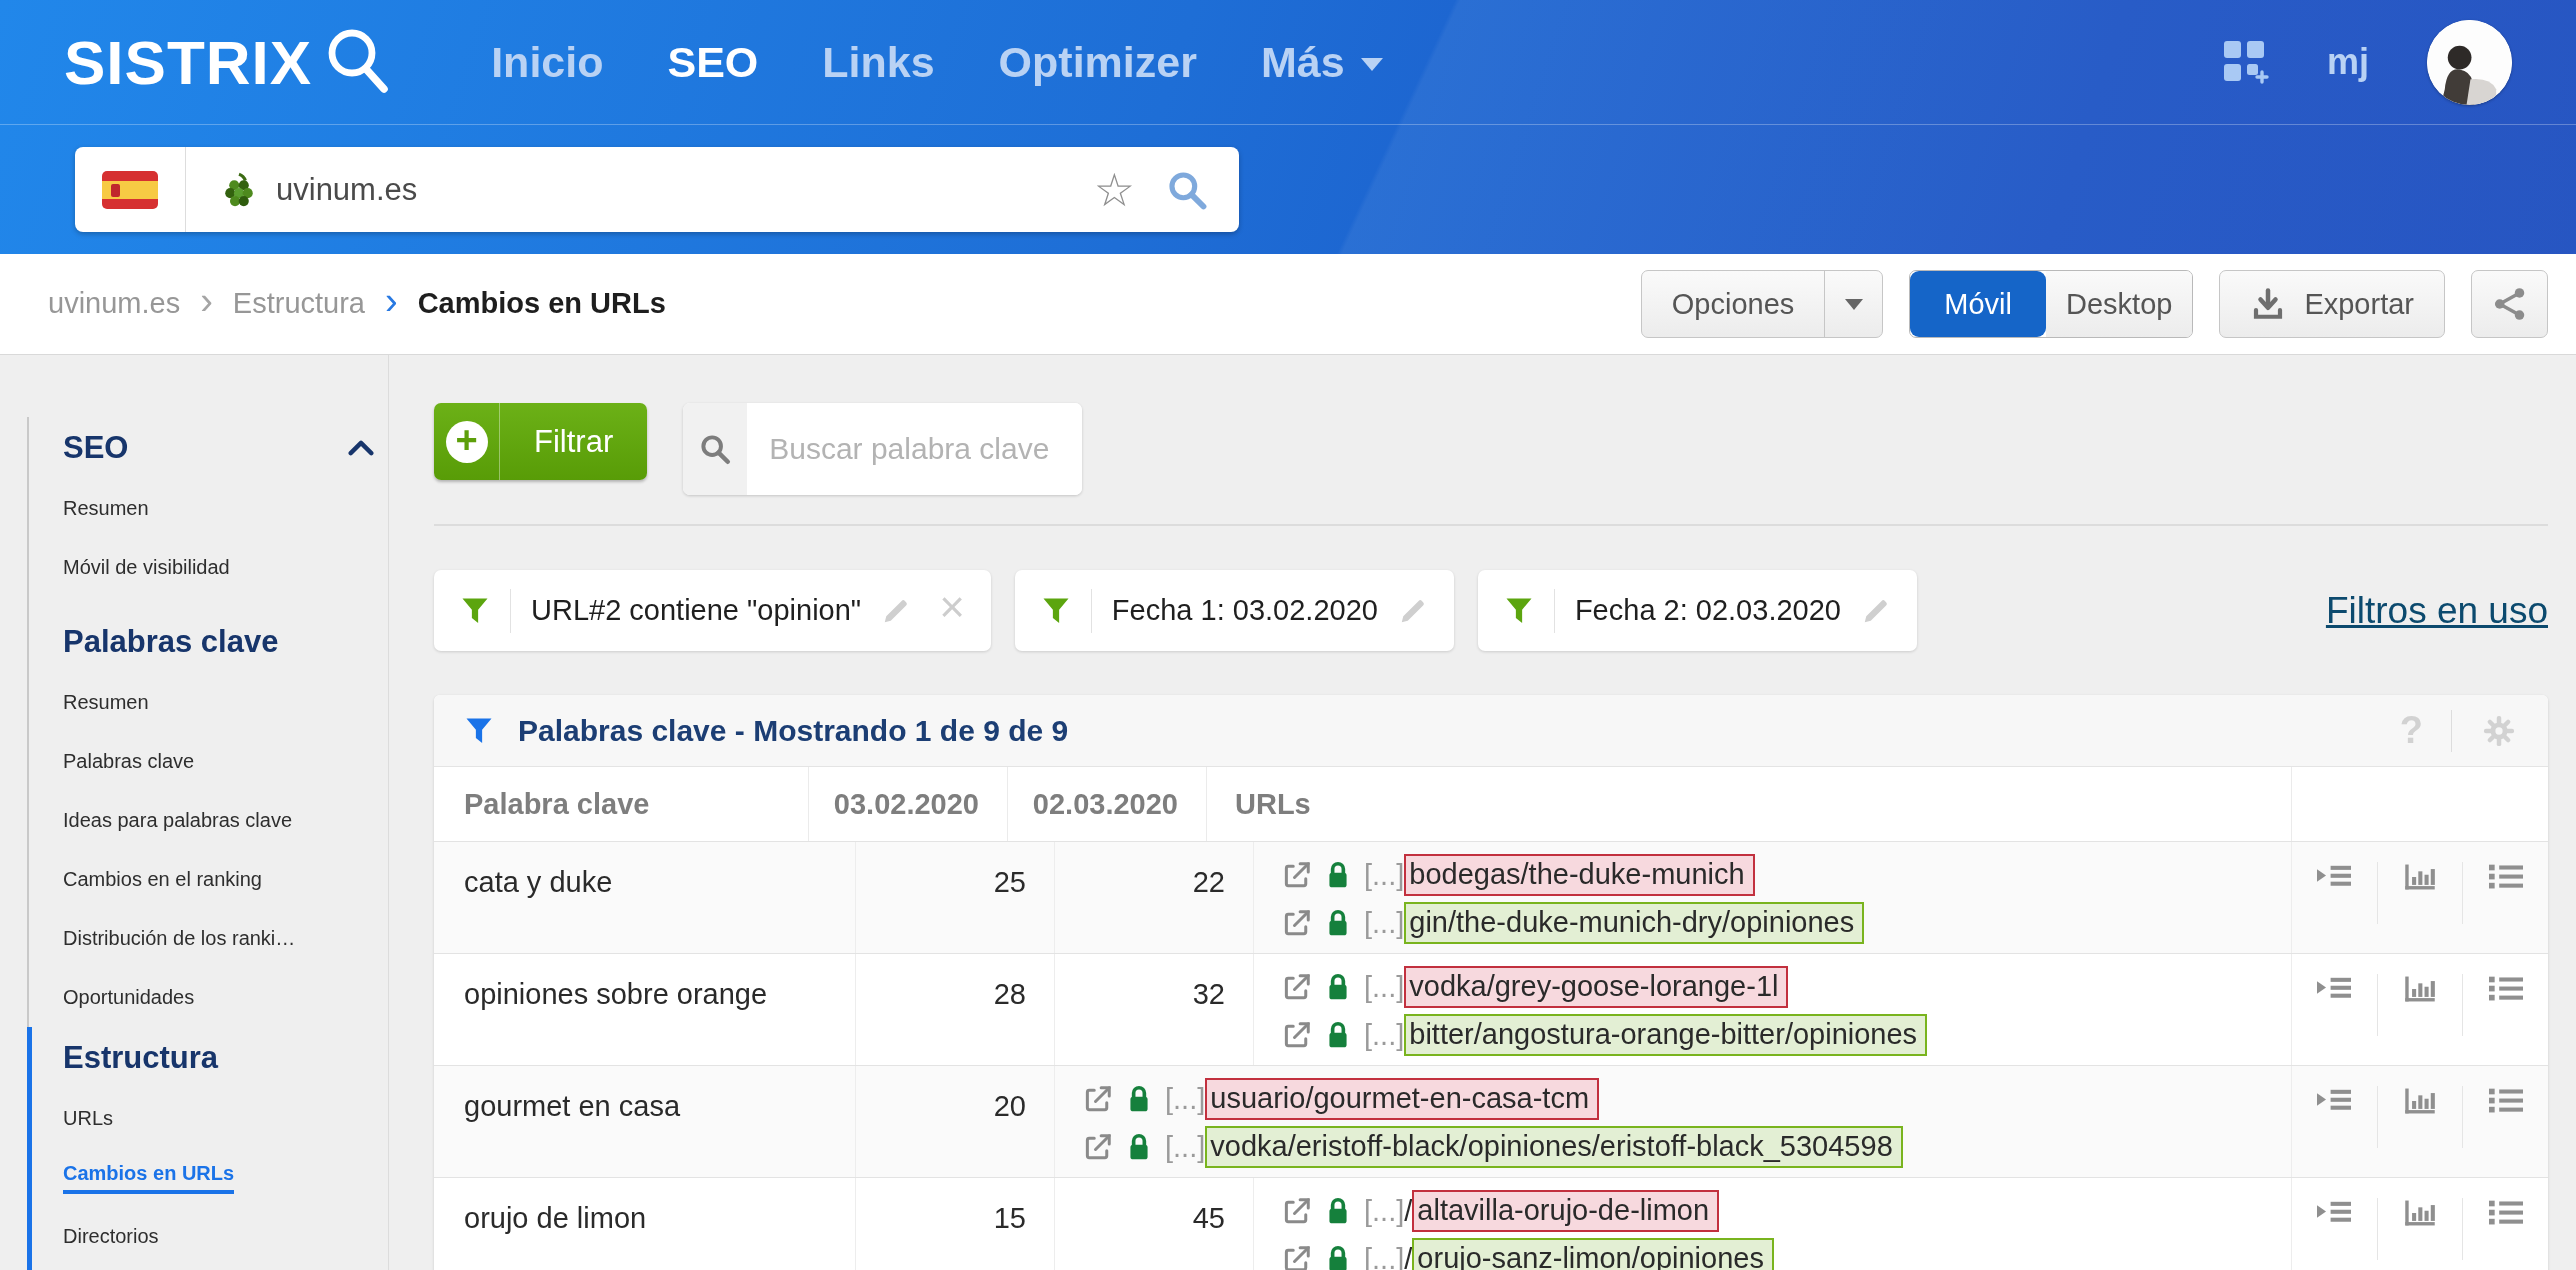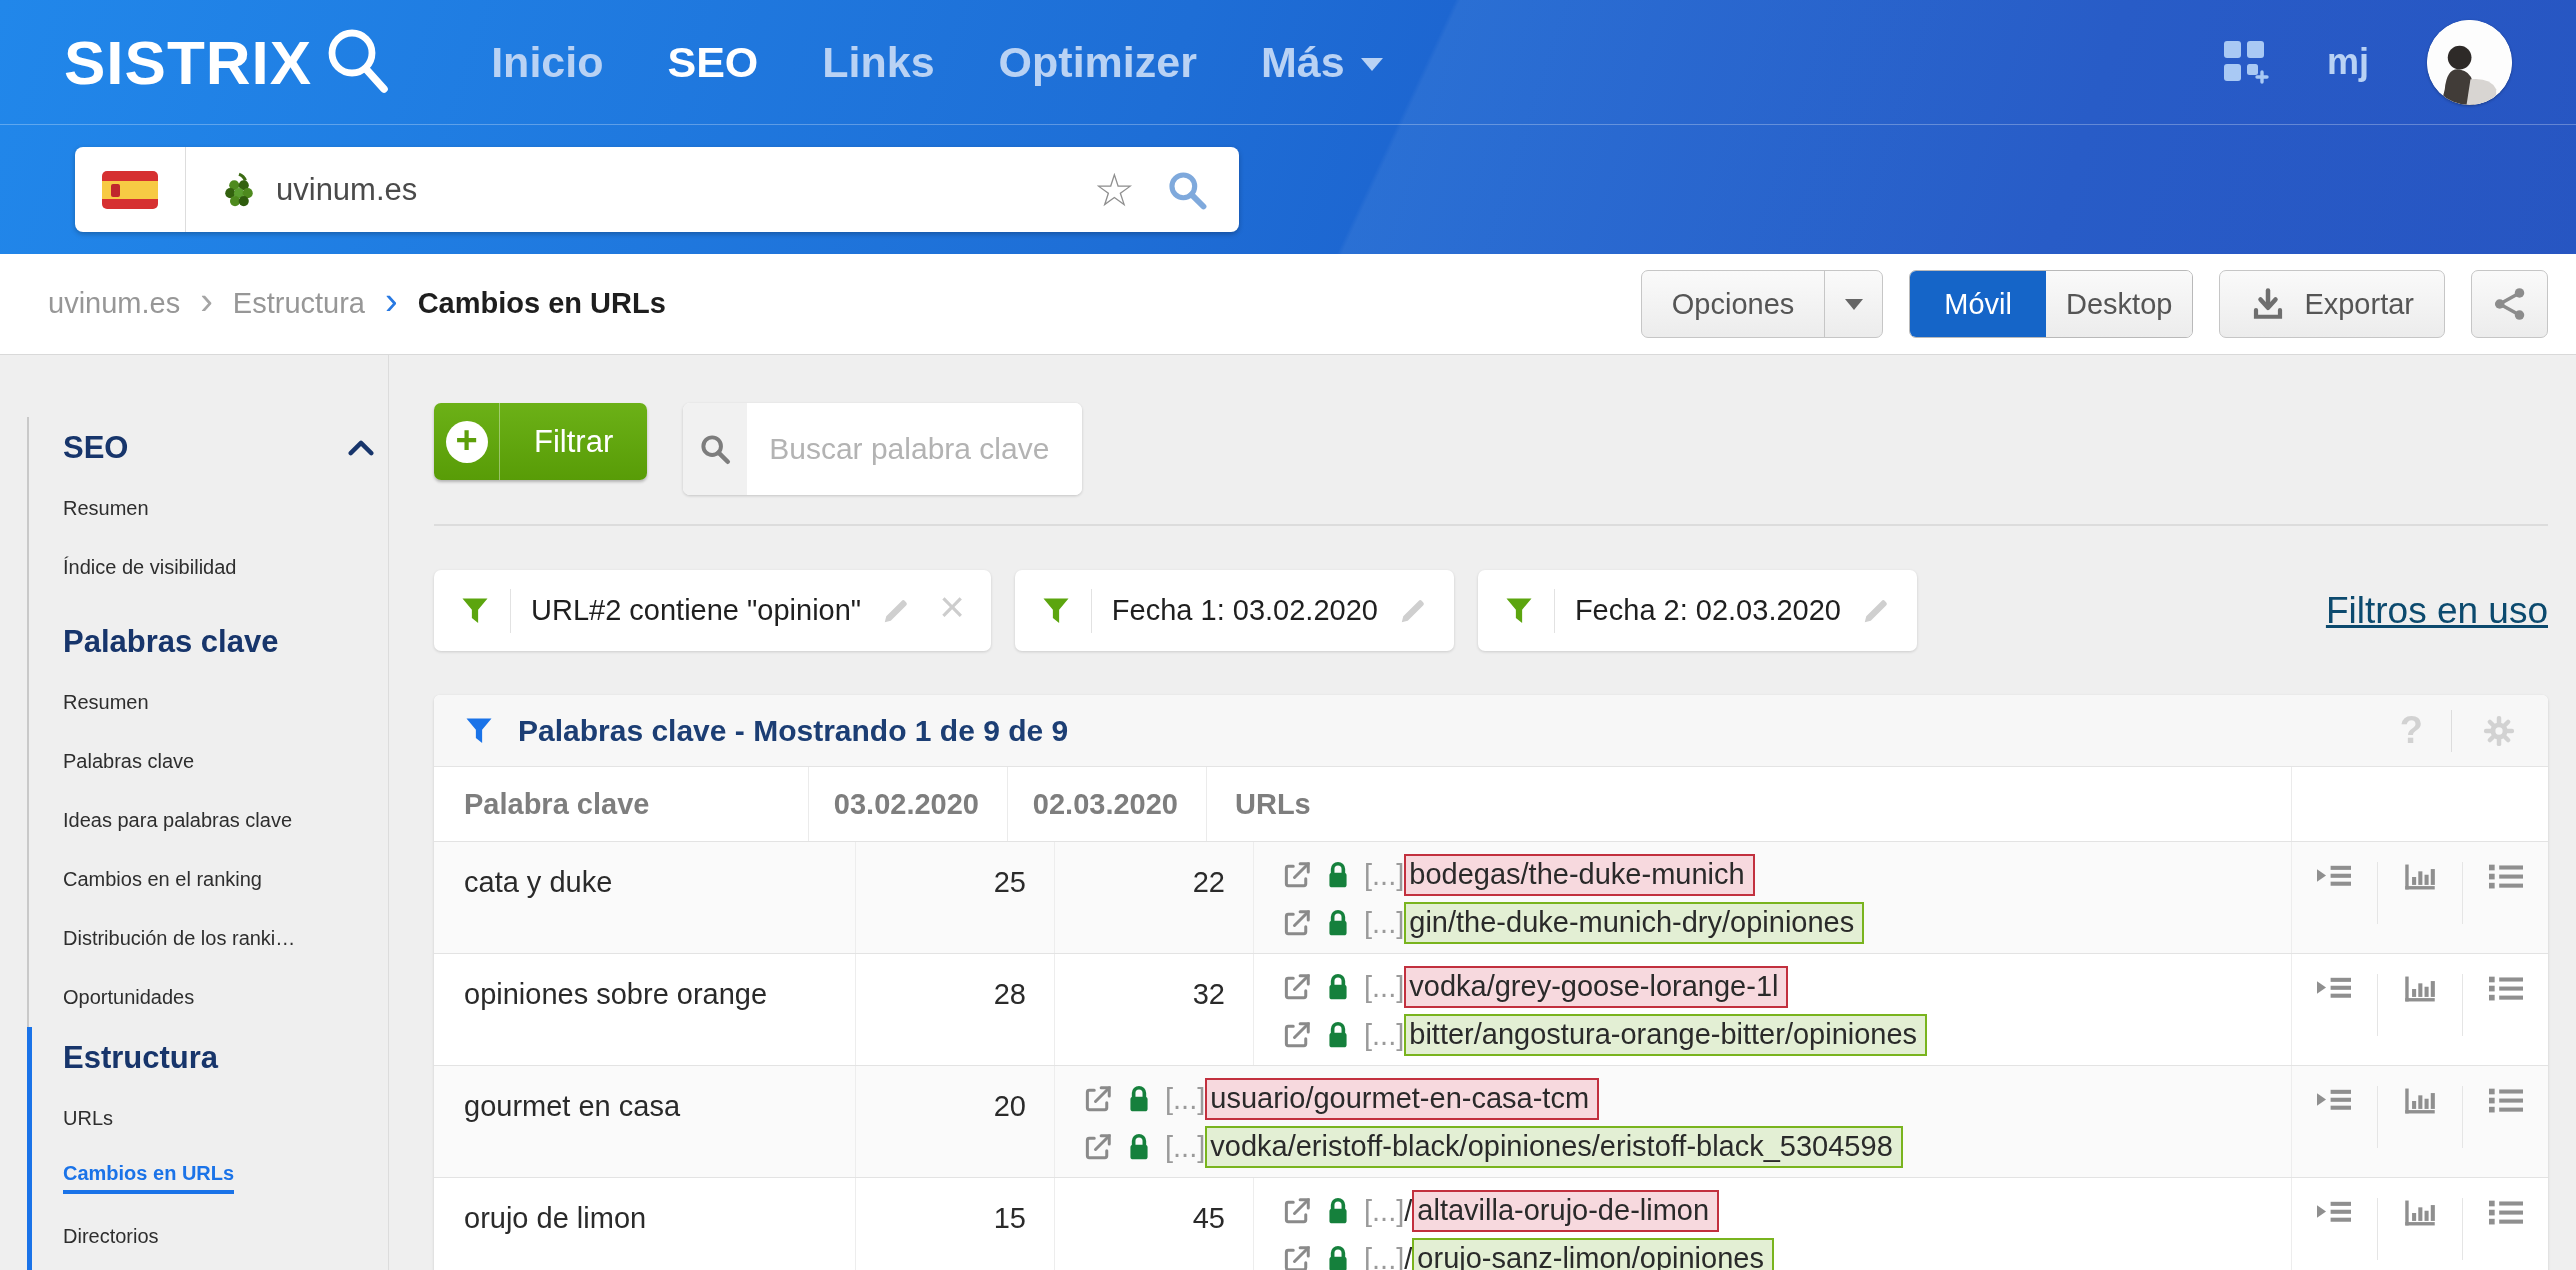--- a/index.html
+++ b/index.html
@@ -35,21 +35,21 @@
   .breadcrumb { display:flex; align-items:center; gap:20px; font-size:29px; color:#979797; }
   .bc-sep { font-size:38px; color:#a5a5a5; line-height:0.8; padding-bottom:6px; }
   .bc-sep.blue { color:#2879e2; }
   .crumb-current { color:#1e1e1e; font-weight:700; }
   .toolbar { margin-left:auto; display:flex; align-items:center; gap:26px; }
   .btn { height:68px; background:linear-gradient(#fafafa,#ececec); border:1px solid #c6c6c6; border-radius:7px; color:#555; font-size:29px; display:flex; align-items:center; }
   .btn-options .label { padding:0 30px; }
   .caret-seg { width:58px; height:100%; border-left:1px solid #c6c6c6; display:flex; align-items:center; justify-content:center; }
   .sm-caret { width:0; height:0; border-left:9px solid transparent; border-right:9px solid transparent; border-top:11px solid #666; }
   .device-toggle { display:flex; height:68px; border:1px solid #b9b9b9; border-radius:7px; overflow:hidden; }
-  .device-movil { background:#1565c8; color:#fff; font-size:29px; padding:0 34px; display:flex; align-items:center; }
+  .device-movil { background:#1565c8; color:#fff; font-size:29px; padding:0 34px; display:flex; align-items:center;border-radius:9px; }
   .device-desktop { background:linear-gradient(#fafafa,#ececec); color:#555; font-size:29px; padding:0 20px; display:flex; align-items:center; }
   .btn-export { gap:18px; padding:0 30px; }
   .btn-share { width:77px; justify-content:center; }
 
   
   .page { display:flex; height:915px; }
   .sidebar { width:389px; padding:62px 0 0 27px; border-right:1px solid #dcdcdc; flex-shrink:0; }
   .sb-group { border-left:2px solid #c9c9c9; padding-left:34px; }
   .sb-group.accent { border-left:5px solid #1a73e8; padding-left:31px; padding-bottom:40px; }
   .sb-heading { height:62px; display:flex; align-items:center; font-size:31px; font-weight:700; color:#17356b; margin-top:14px; }
@@ -245,21 +245,21 @@
         <span class="chev">
           <svg width="26" height="18" viewBox="0 0 20 14">
               <polyline points="2,11 10,3 18,11" fill="none" stroke="#17356b" stroke-width="3.4" stroke-linecap="round" stroke-linejoin="round"></polyline>
             </svg>
         </span>
       </div>
       <div class="sb-item">
           <span>Resumen</span>
         </div>
       <div class="sb-item">
-          <span>Índice de visibilidad</span>
+          <span>Móvil de visibilidad</span>
         </div>
       <div class="sb-heading">
           <span>Palabras clave</span>
         </div>
       <div class="sb-item">
           <span>Resumen</span>
         </div>
       <div class="sb-item">
           <span>Palabras clave</span>
         </div>

